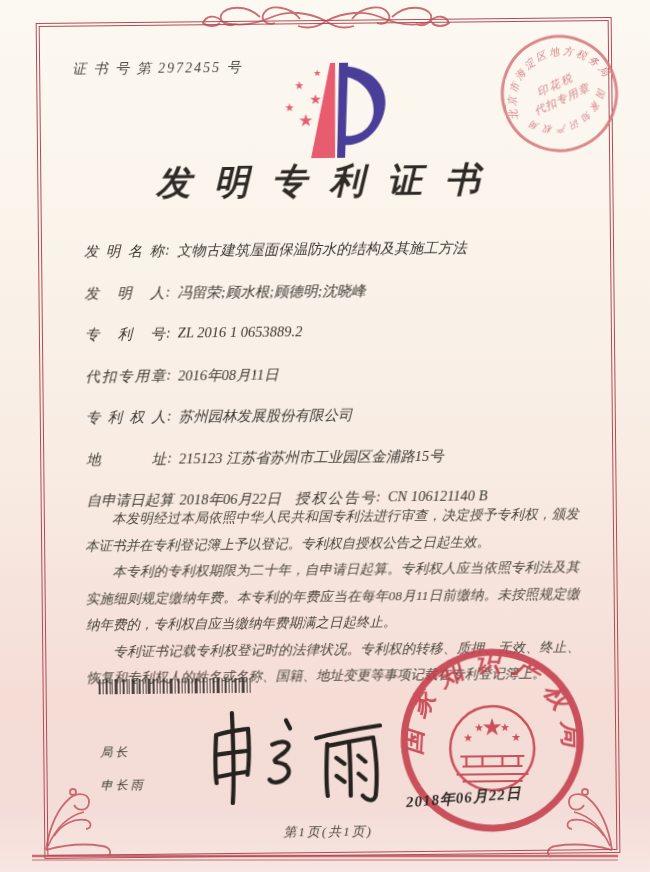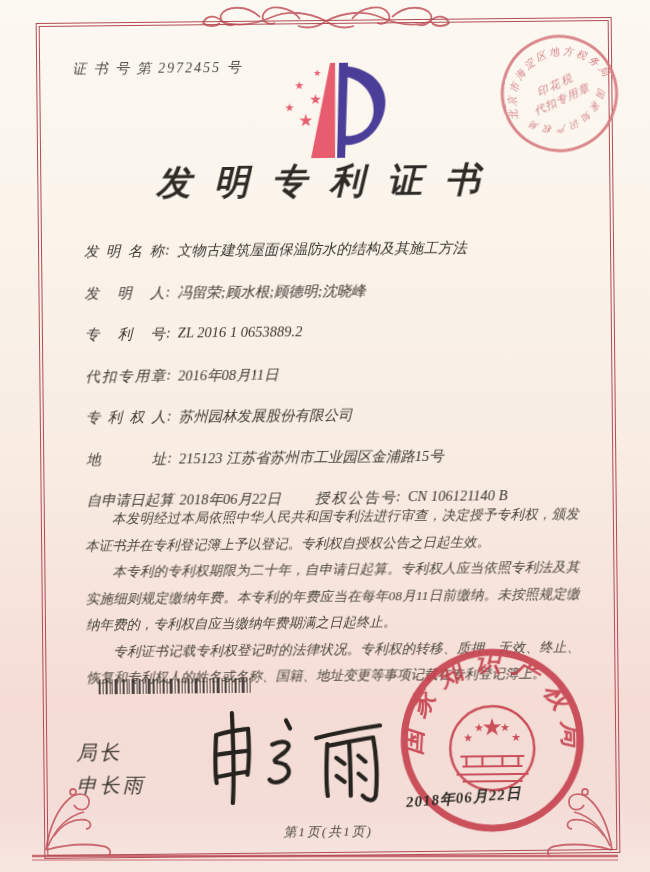--- a/index.html
+++ b/index.html
@@ -12,26 +12,26 @@
   .ornaments{position:absolute;inset:0;pointer-events:none;}
   .cert-no{position:absolute;left:76px;top:58px;font-size:14px;letter-spacing:2px;color:#4a453d;}
   .logo{position:absolute;left:281px;top:58px;}
   .tax-seal{position:absolute;left:501px;top:34px;width:124px;height:124px;transform:rotate(-24deg);opacity:.85;}
   .title{position:absolute;left:40px;top:158px;width:568px;margin:0;text-align:center;
     font-size:35px;font-weight:700;letter-spacing:7px;color:#2e2b27;}
   .fields{position:absolute;left:86px;top:240px;width:470px;font-size:14.5px;color:#3b3730;}
   .frow{height:41.5px;display:flex;align-items:flex-start;white-space:nowrap;}
   .flabel{display:inline-block;width:80px;text-align:justify;text-align-last:justify;}
   .fcolon{margin:0 7px 0 1px;}
-  .flabel2{margin-left:34px;}
+  .flabel2{margin-left:14px;}
   .bodytext{position:absolute;left:84px;top:504px;width:494px;font-size:13.5px;line-height:26.5px;
     color:#4a443a;text-align:justify;}
   .bodytext p{margin:0;text-indent:2em;}
   .barcode{position:absolute;left:96px;top:677px;}
-  .signer{position:absolute;left:73px;top:734px;font-size:20px;line-height:33px;letter-spacing:3px;color:#3b3730;}
+  .signer{position:absolute;left:97px;top:734px;font-size:12px;line-height:33px;letter-spacing:3px;color:#3b3730;}
   .signature{position:absolute;left:183px;top:696px;}
   .seal{position:absolute;left:395px;top:648px;width:188px;height:188px;}
   .seal-date{position:absolute;left:402px;top:790px;font-size:15px;font-weight:600;letter-spacing:1px;
     color:#2d2a25;transform:rotate(-4deg);}
   .footer{position:absolute;left:40px;top:823px;width:568px;text-align:center;font-size:13px;
     letter-spacing:2px;color:#4a453d;}
 </style>
 </head>
 <body>
 

